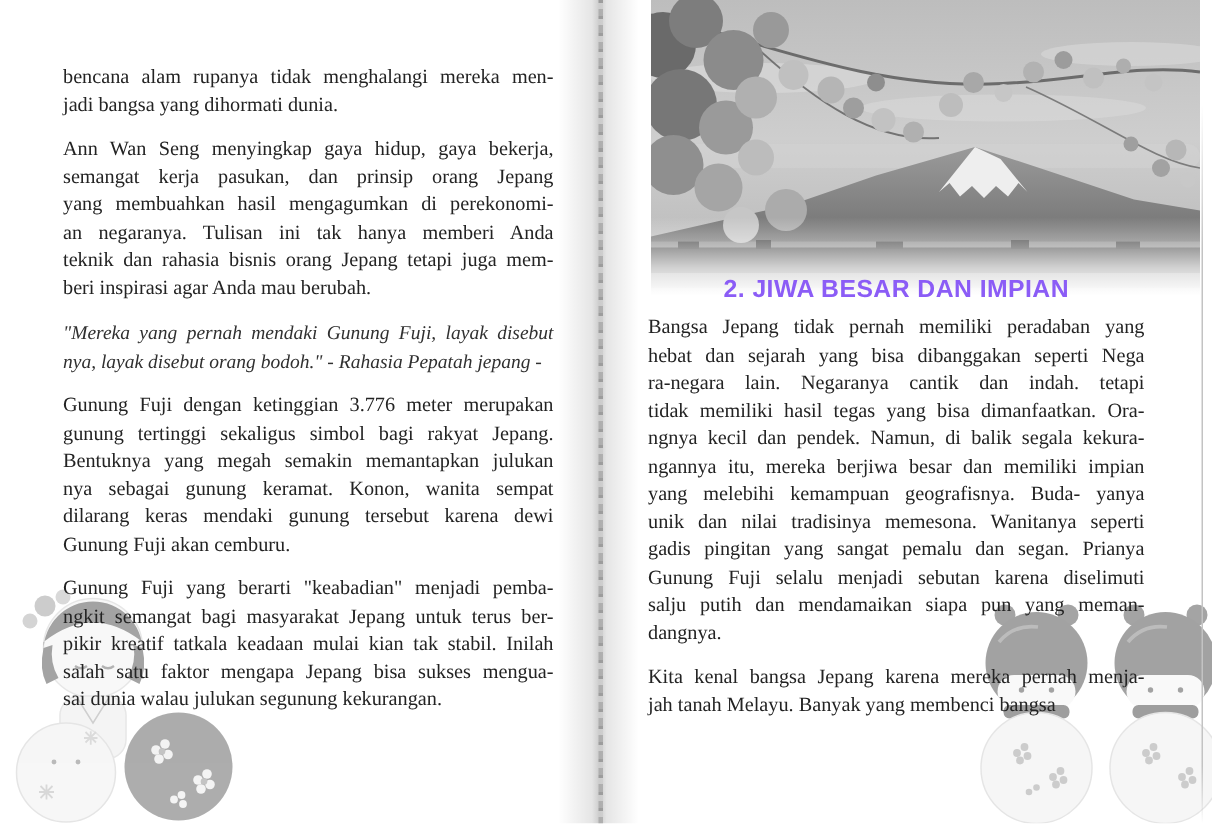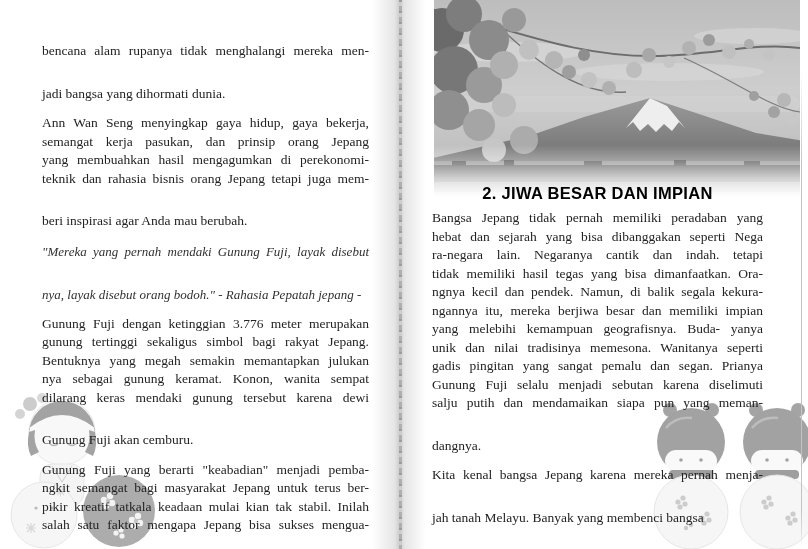--- a/index.html
+++ b/index.html
@@ -9,27 +9,27 @@
   }
   .spread{position:relative;width:808px;height:549px;background:#ffffff;}
 
   
   .text-col{position:absolute;color:#232323;font-size:13.5px;line-height:18.5px;}
   .text-col.left-col{left:42px;top:42px;width:327px;}
   .text-col.right-col{left:432px;top:209px;width:331px;}
   .para{margin:0 0 11px 0;}
   .para.quote{font-style:italic;color:#303030;font-size:13px;line-height:19px;}
   .line{text-align:justify;text-align-last:justify;white-space:normal;}
-  .line.last{text-align-last:left;margin-top:24px;}
+  .line.last{text-align-last:left;}
 
   
   .chapter-heading{
     position:absolute;left:432px;top:184px;width:331px;text-align:center;
     font-family:"Liberation Sans", sans-serif;font-weight:bold;
-    font-size:16.5px;letter-spacing:.3px;color:#000000;
+    font-size:16.5px;letter-spacing:.3px;color:#8b5cf6;
   }
 
   
   .spine-shadow{
     position:absolute;left:372px;top:0;width:54px;height:549px;
     background:linear-gradient(to right,
       rgba(0,0,0,0) 0%, rgba(0,0,0,0.10) 42%, rgba(0,0,0,0.20) 51%,
       rgba(0,0,0,0.10) 60%, rgba(0,0,0,0) 100%);
     pointer-events:none;
   }
@@ -102,20 +102,21 @@
 
     <div class="text-col left-col">
         <div class="para">
           <div class="line">bencana alam rupanya tidak menghalangi mereka men-</div>
           <div class="line last">jadi bangsa yang dihormati dunia.</div>
         </div>
         <div class="para">
           <div class="line">Ann Wan Seng menyingkap gaya hidup, gaya bekerja,</div>
           <div class="line">semangat kerja pasukan, dan prinsip orang Jepang</div>
           <div class="line">yang membuahkan hasil mengagumkan di perekonomi-</div>
+          <div class="line">an negaranya. Tulisan ini tak hanya memberi Anda</div>
           <div class="line">teknik dan rahasia bisnis orang Jepang tetapi juga mem-</div>
           <div class="line last">beri inspirasi agar Anda mau berubah.</div>
         </div>
         <div class="para quote">
           <div class="line">"Mereka yang pernah mendaki Gunung Fuji, layak disebut</div>
           <div class="line last">nya, layak disebut orang bodoh." - Rahasia Pepatah jepang -</div>
         </div>
         <div class="para">
           <div class="line">Gunung Fuji dengan ketinggian 3.776 meter merupakan</div>
           <div class="line">gunung tertinggi sekaligus simbol bagi rakyat Jepang.</div>

